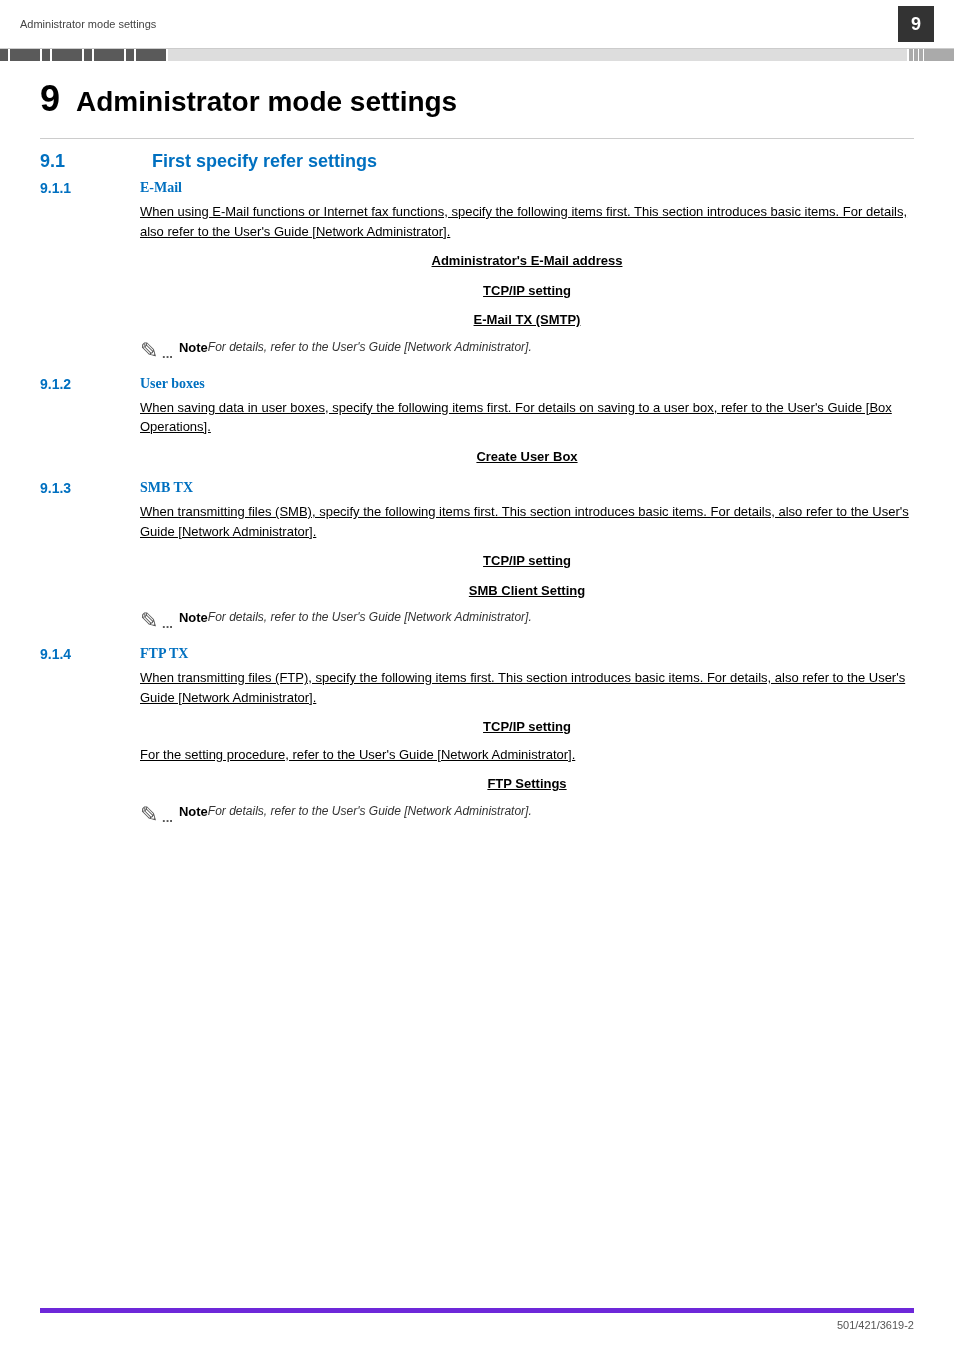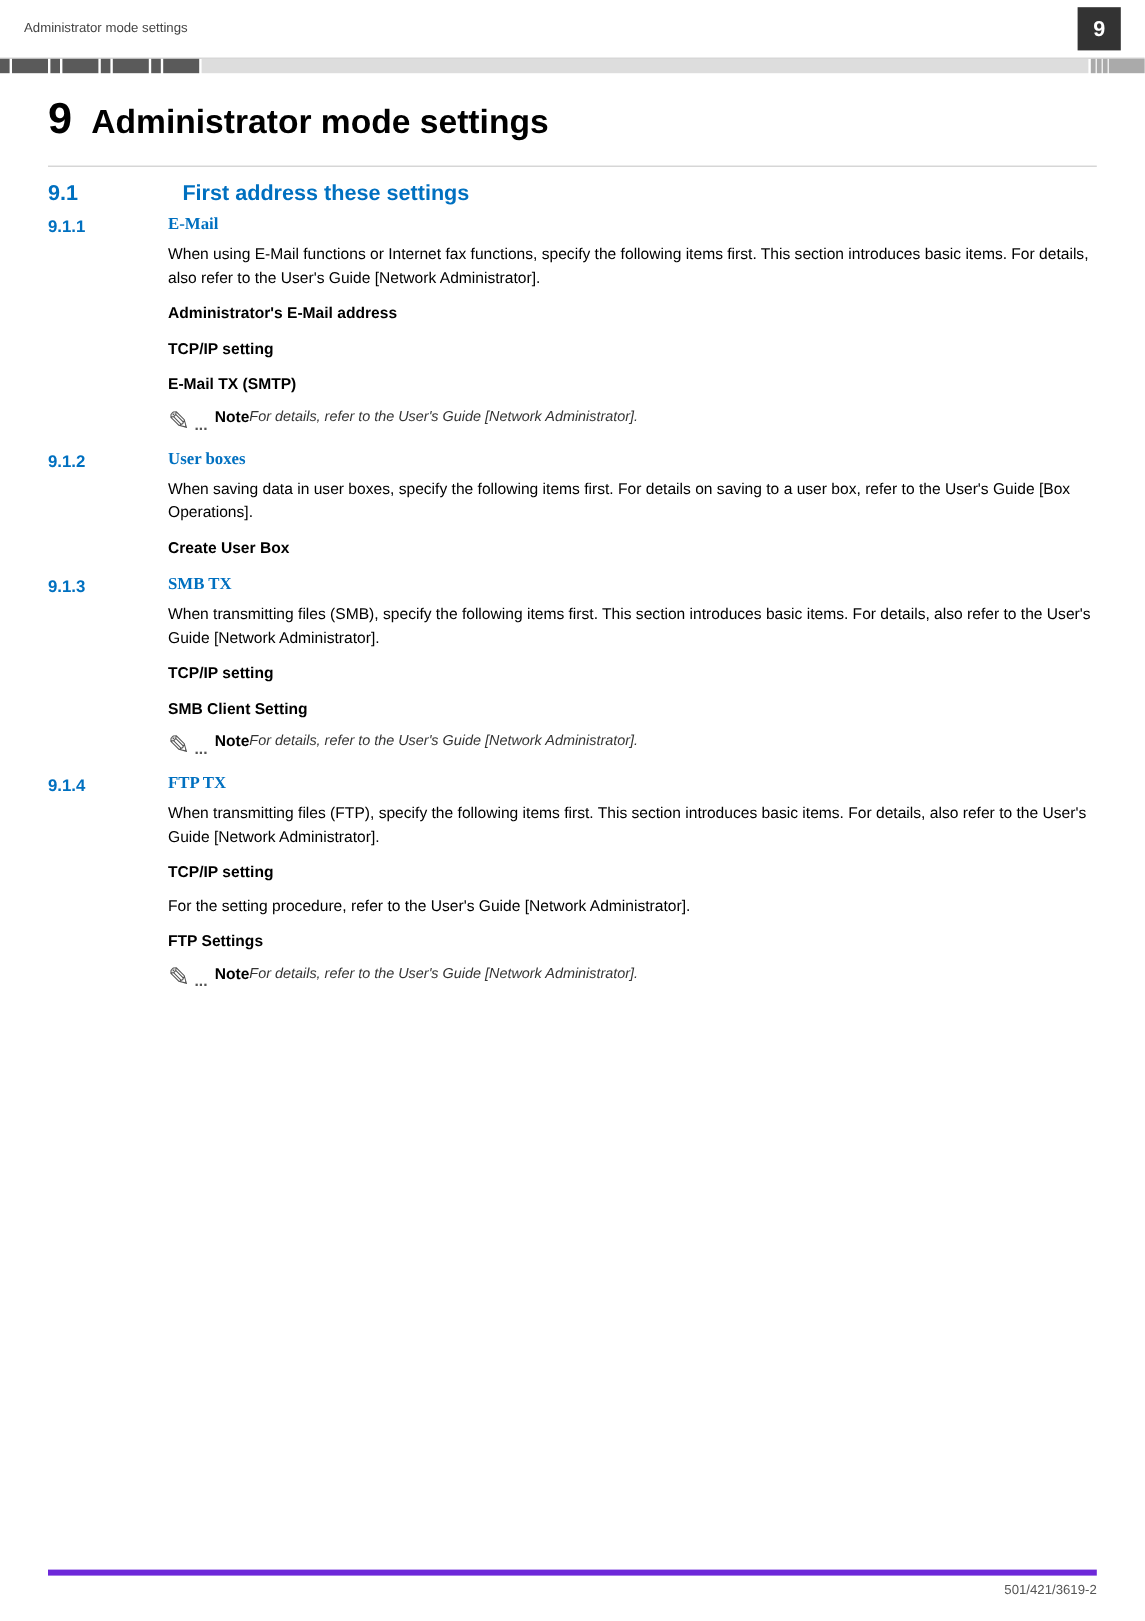--- a/index.html
+++ b/index.html
@@ -83,27 +83,29 @@
     }
 
     .section-body {
       margin-left: 100px;
     }
 
     .section-body p {
       margin-bottom: 8px;
       line-height: 1.5;
       font-size: 13px;
+      text-decoration: underline;
     }
 
     .sub-heading {
       font-weight: bold;
       font-size: 13px;
       margin-top: 10px;
       margin-bottom: 4px;
+      text-align: center;
     }
 
     .note-block {
       margin-top: 10px;
       margin-bottom: 10px;
       display: flex;
       align-items: flex-start;
       gap: 6px;
     }
     .note-icon {
@@ -221,21 +223,21 @@
 
   <div class="chapter-heading">
     <span class="chapter-number">9</span>
     <span class="chapter-title">Administrator mode settings</span>
   </div>
 
   <hr class="section-divider">
 
   <div class="main-section-row">
     <span class="main-section-num">9.1</span>
-    <span class="main-section-label">First address these settings</span>
+    <span class="main-section-label">First specify refer settings</span>
   </div>
 
   <div class="sub-section">
     <div class="section-row">
       <span class="section-num">9.1.1</span>
       <span class="section-label">E-Mail</span>
     </div>
     <div class="section-body">
       <p>When using E-Mail functions or Internet fax functions, specify the following items first. This section introduces basic items. For details, also refer to the User's Guide [Network Administrator].</p>
       <p class="sub-heading">Administrator's E-Mail address</p>

